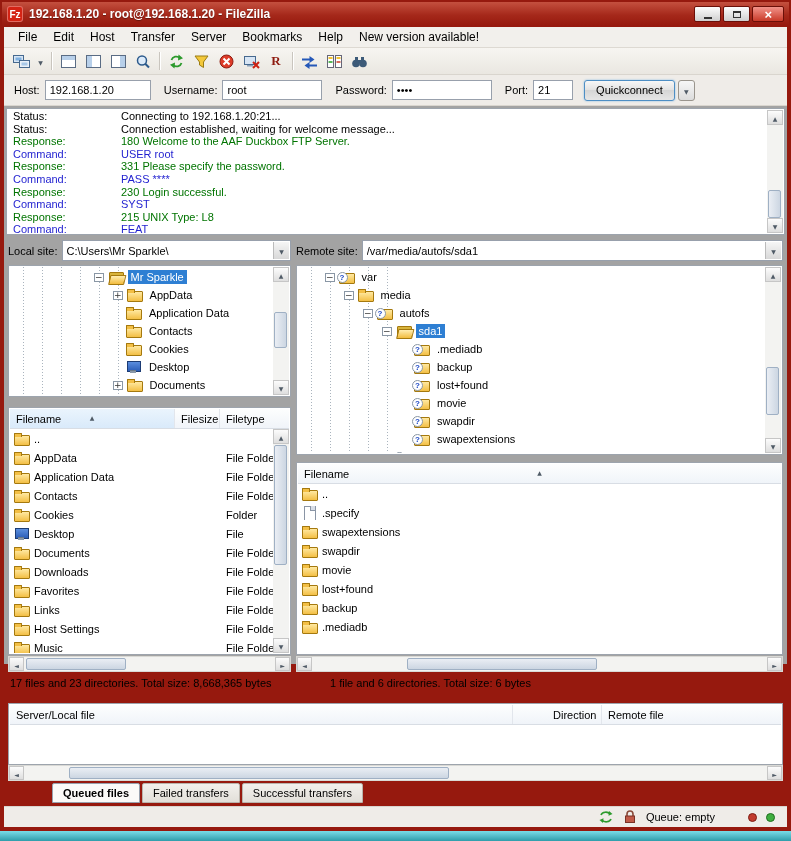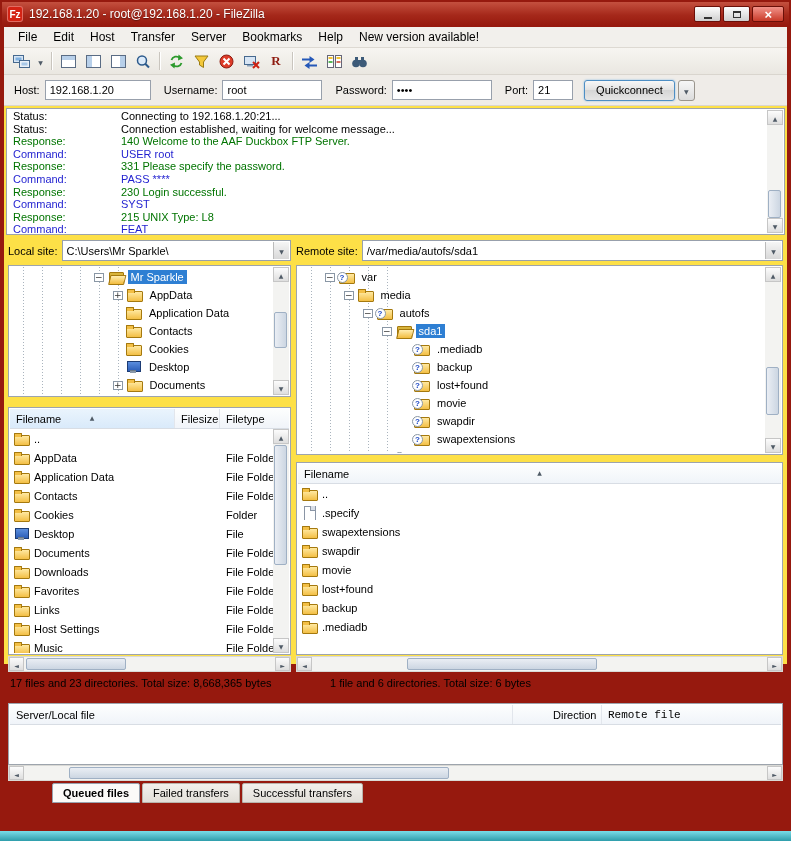--- a/index.html
+++ b/index.html
@@ -2,29 +2,29 @@
 <html><head>
 <meta charset="utf-8">
 <style>
 *{margin:0;padding:0;box-sizing:border-box;}
 body{margin:0;background:#666;font-family:"Liberation Sans",sans-serif;}
 .window{position:relative;width:791px;height:841px;background:#96190e;overflow:hidden;font-size:11px;color:#000;}
 .bottom-band{position:absolute;left:0;bottom:0;width:100%;height:10px;background:linear-gradient(180deg,#7adde8,#2f9dab);}
 
 .titlebar{position:absolute;left:2px;top:2px;right:2px;height:24px;display:flex;align-items:center;background:linear-gradient(180deg,#c4503f,#a5281a 55%,#96190e);}
 .app-icon{width:16px;height:16px;margin:0 6px 0 5px;background:#d42314;border:1px solid #ffffff55;border-radius:3px;color:#fff;font-weight:bold;font-size:10px;display:flex;align-items:center;justify-content:center;}
-.title-text{color:#fff;font-size:12px;text-shadow:0 1px 1px #00000066;white-space:nowrap;}
+.title-text{color:#fff;font-size:12px;text-shadow:0 1px 1px #00000066;white-space:nowrap;font-weight:bold;}
 .win-controls{margin-left:auto;display:flex;gap:2px;margin-right:5px;}
 .win-btn{width:27px;height:16px;border:1px solid #6b0f08;border-radius:2px;background:linear-gradient(#fdfdfd,#cfcfcf);display:flex;align-items:center;justify-content:center;}
 .win-btn.close{width:32px;background:linear-gradient(#f2938a,#c93а29);background:linear-gradient(#f2938a,#c93a29);}
 .gl-min{width:8px;height:2px;background:#333;margin-top:7px;}
 .gl-max{width:8px;height:7px;border:1px solid #333;border-top-width:2px;}
 .gl-close::before{content:"\00d7";font-size:13px;font-weight:bold;color:#fff;line-height:13px;}
 
-.client{position:absolute;left:4px;top:27px;width:783px;height:637px;background:#fde047;}
+.client{position:absolute;left:4px;top:27px;width:783px;height:637px;background:#a3a3a3;}
 .menubar{position:absolute;left:0;top:0;width:100%;height:21px;background:#f2f0ec;border-bottom:1px solid #ddd9d2;display:flex;align-items:center;padding-left:6px;}
 .menu-item{padding:0 8px;font-size:12px;line-height:21px;white-space:nowrap;}
 .toolbar{position:absolute;left:0;top:21px;width:100%;height:27px;display:flex;align-items:center;padding-left:5px;gap:1px;background:linear-gradient(#f7f5f1,#eae7e1);border-bottom:1px solid #d9d5ce;}
 .tbtn{width:24px;height:22px;display:flex;align-items:center;justify-content:center;border-radius:2px;}
 .tbtn.dd{width:13px;}
 .tsep{width:1px;height:18px;background:#c9c5be;margin:0 3px;box-shadow:1px 0 0 #fff;}
 .r-glyph{font-weight:bold;color:#8e1b10;font-size:13px;font-family:"Liberation Serif",serif;}
 
 .qc{position:absolute;left:0;top:48px;width:100%;height:31px;display:flex;align-items:center;background:#efece8;border-bottom:1px solid #d9d5ce;padding-left:8px;}
 .qc label{margin:0 5px 0 13px;font-size:11px;white-space:nowrap;}
@@ -101,21 +101,21 @@
 .file-row{display:flex;align-items:center;height:19px;white-space:nowrap;}
 .fcell{overflow:hidden;}
 .nc{display:flex;align-items:center;width:165px;padding-left:4px;}
 .nc.full{flex:1;width:auto;}
 .sc{width:45px;text-align:right;padding-right:6px;}
 .tc{flex:1;padding-left:6px;}
 
 .pane-status{position:absolute;top:650px;font-size:11px;white-space:nowrap;}
 .ls{left:6px;}.rs{left:294px;margin-left:32px;}
 .queue-panel{left:4px;top:676px;width:775px;height:62px;overflow:hidden;}
-.qcell1{width:503px;}.qcell2{width:55px;margin-left:34px;}.qcell3{flex:1;border-right:none;font-family:Liberation Mono, monospace;}
+.qcell1{width:503px;}.qcell2{width:55px;margin-left:34px;}.qcell3{flex:1;border-right:none;}
 .tabs{position:absolute;left:4px;top:756px;height:21px;display:flex;gap:2px;padding-left:44px;}
 .tab{padding:0 10px;line-height:18px;height:20px;border:1px solid #b9b4ac;background:linear-gradient(#f2f0ec,#e2dfd9);border-radius:2px 2px 0 0;font-size:11px;white-space:nowrap;}
 .tab.active{font-weight:bold;background:#fbfaf8;border-color:#98a2ae;}
 .statusbar{position:absolute;left:0;top:779px;width:100%;height:21px;border-top:1px solid #d8d4cf;display:flex;align-items:center;background:#efece8;}
 .sb-right{margin-left:auto;display:flex;align-items:center;gap:9px;margin-right:12px;}
 .queue-status{font-size:11px;margin-right:24px;}
 .led{width:9px;height:9px;border-radius:50%;}
 .led.red{background:#c23b2e;border:1px solid #7e1f16;}
 .led.green{background:#3fae3f;border:1px solid #1f6e1f;}
 </style>
@@ -268,21 +268,21 @@
           <div class="log-line status">
             <span class="log-label">Status:</span>
             <span class="log-text">Connecting to 192.168.1.20:21...</span>
           </div>
           <div class="log-line status">
             <span class="log-label">Status:</span>
             <span class="log-text">Connection established, waiting for welcome message...</span>
           </div>
           <div class="log-line response">
             <span class="log-label">Response:</span>
-            <span class="log-text">140 Welcome to the AAF Duckbox FTP Server.</span>
+            <span class="log-text">180 Welcome to the AAF Duckbox FTP Server.</span>
           </div>
           <div class="log-line command">
             <span class="log-label">Command:</span>
             <span class="log-text">USER root</span>
           </div>
           <div class="log-line response">
             <span class="log-label">Response:</span>
             <span class="log-text">331 Please specify the password.</span>
           </div>
           <div class="log-line command">
@@ -677,17 +677,34 @@
           <i class="gl gl-right"></i>
         </span>
     </div>
 
     <div class="tabs">
         <span class="tab active">Queued files</span>
         <span class="tab">Failed transfers</span>
         <span class="tab">Successful transfers</span>
       </div>
 
+    <div class="statusbar">
+      <span class="sb-right">
+        <svg width="16" height="14">
+            <path d="M3 5 A5 4 0 0 1 12 4" fill="none" stroke="#2c9a2c" stroke-width="1.6"></path>
+            <polygon points="11,1 14.5,4 10.5,5.8" fill="#2c9a2c"></polygon>
+            <path d="M13 9 A5 4 0 0 1 4 10" fill="none" stroke="#2c9a2c" stroke-width="1.6"></path>
+            <polygon points="5,13 1.5,10 5.5,8.2" fill="#2c9a2c"></polygon>
+          </svg>
+        <svg width="14" height="14">
+            <path d="M4 6 V4 a3 3 0 0 1 6 0 V6" fill="none" stroke="#8a4a3a" stroke-width="1.6"></path>
+            <rect x="2.5" y="6" width="9" height="6.5" fill="#c05a48" stroke="#7a3226"></rect>
+          </svg>
+        <span class="queue-status">Queue: empty</span>
+        <span class="led red"></span>
+        <span class="led green"></span>
+      </span>
+    </div>
 
   </div>
 
   <div class="bottom-band"></div>
 </div>
 
 </body></html>

